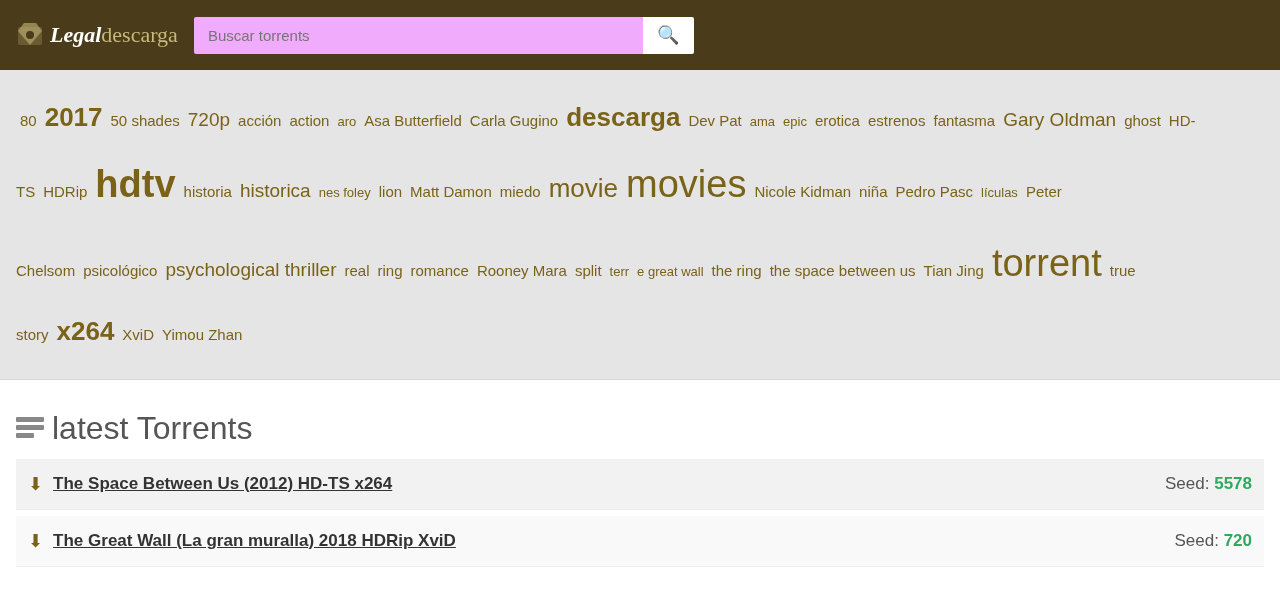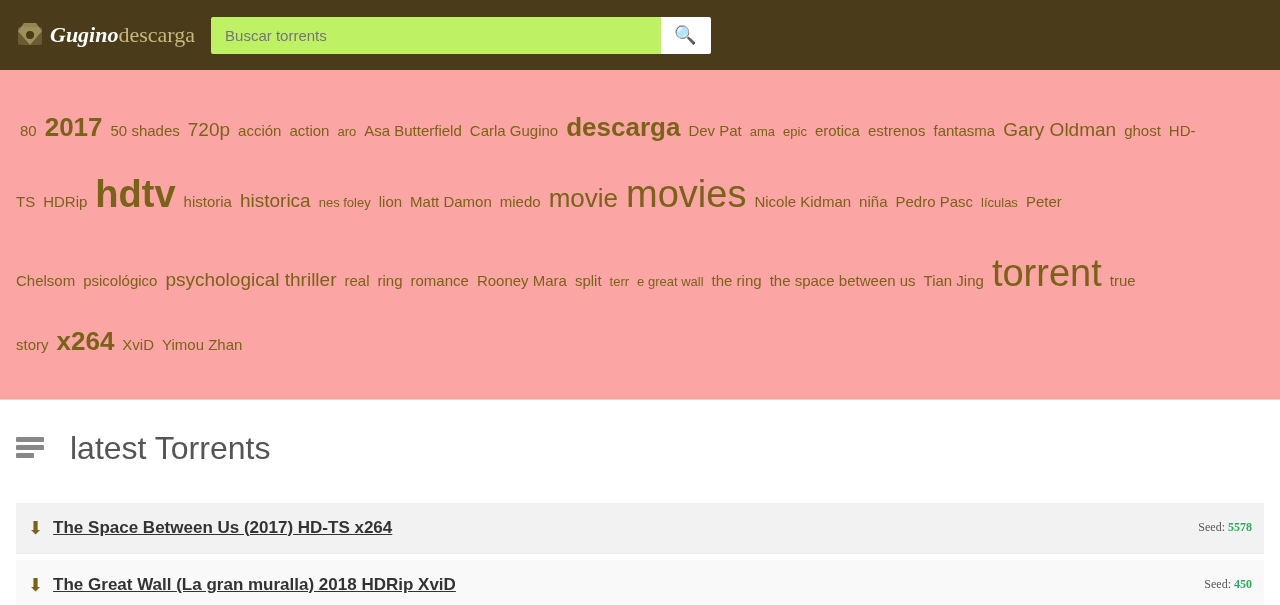--- a/index.html
+++ b/index.html
@@ -42,61 +42,61 @@
       display: flex;
       flex: 1;
       max-width: 500px;
     }
     .search-input {
       flex: 1;
       padding: 10px 14px;
       font-size: 15px;
       border: none;
       outline: none;
-      background: #bef264;
+      background: #f0abfc;
       color: #555;
       border-radius: 2px 0 0 2px;
     }
     .search-btn {
       background: #fff;
       border: none;
       padding: 0 14px;
       cursor: pointer;
       font-size: 18px;
       color: #555;
       border-radius: 0 2px 2px 0;
     }
 
     
     .tag-cloud {
-      background-color: #fca5a5;
-      padding: 30px 16px;
+      background-color: #e5e5e5;
+      padding: 20px 16px;
       line-height: 2.1;
       overflow: hidden;
       border-bottom: 1px solid #e0d8b0;
     }
     .tag {
       display: inline;
       color: #7a6318;
       cursor: pointer;
       margin: 0 4px;
       text-decoration: none;
     }
 
     
     .main {
       padding: 30px 16px 16px 16px;
     }
     .section-title {
       display: flex;
       align-items: center;
-      gap: 26px;
+      gap: 8px;
       font-size: 32px;
       color: #555;
-      margin-bottom: 36px;
+      margin-bottom: 12px;
       font-weight: normal;
     }
     .section-icon {
       width: 28px;
       height: 22px;
       display: inline-flex;
       align-items: center;
     }
 
     
@@ -124,41 +124,40 @@
       color: #7a6318;
       font-size: 18px;
     }
     .torrent-title {
       font-size: 17px;
       color: #333;
       font-weight: bold;
       cursor: pointer;
     }
     .torrent-seed {
-      font-size: 12px;
+      font-size: 17px;
       color: #555;
       white-space: nowrap;
-      font-family: Liberation Serif, serif;
     }
     .seed-count {
       color: #2eaa5f;
       font-weight: bold;
     }
   </style>
 </head>
 <body>
 
 <header class="header">
   <div class="logo">
     <svg class="logo-icon" viewBox="0 0 28 28" fill="none" xmlns="http://www.w3.org/2000/svg">
       <rect x="2" y="6" width="24" height="18" rx="2" fill="#c8b87a" opacity="0.3"></rect>
       <path d="M8 2 L20 2 L26 10 L14 24 L2 10 Z" fill="#c8b87a" opacity="0.7"></path>
       <circle cx="14" cy="14" r="4" fill="#4a3c1a"></circle>
     </svg>
-    <span class="logo-legal">Gugino</span>
+    <span class="logo-legal">Legal</span>
       <span class="logo-torrents">descarga</span>
   </div>
   <div class="search-bar">
     <input class="search-input" type="text" placeholder="Buscar torrents" style="">
     <button class="search-btn">
       <span>🔍</span>
     </button>
   </div>
 </header>
 
@@ -174,25 +173,25 @@
         <rect x="0" y="16" width="18" height="5" rx="1" fill="#888"></rect>
       </svg>
     </span>
     <span>latest Torrents</span>
   </div>
 
   <ul class="torrent-list" id="torrent-list-container">
   <li class="torrent-item">
         <div class="torrent-left">
           <span class="torrent-dl-icon">⬇</span>
-          <a class="torrent-title" href="#">The Space Between Us (2017) HD-TS x264</a>
+          <a class="torrent-title" href="#">The Space Between Us (2012) HD-TS x264</a>
         </div>
         <div class="torrent-seed"><span>Seed: </span><span class="seed-count">5578</span></div>
       </li>
       <li class="torrent-item">
         <div class="torrent-left">
           <span class="torrent-dl-icon">⬇</span>
           <a class="torrent-title" href="#">The Great Wall (La gran muralla) 2018 HDRip XviD</a>
         </div>
-        <div class="torrent-seed"><span>Seed: </span><span class="seed-count">450</span></div>
+        <div class="torrent-seed"><span>Seed: </span><span class="seed-count">720</span></div>
       </li>
     </ul>
 </main>
 
 </body></html>

